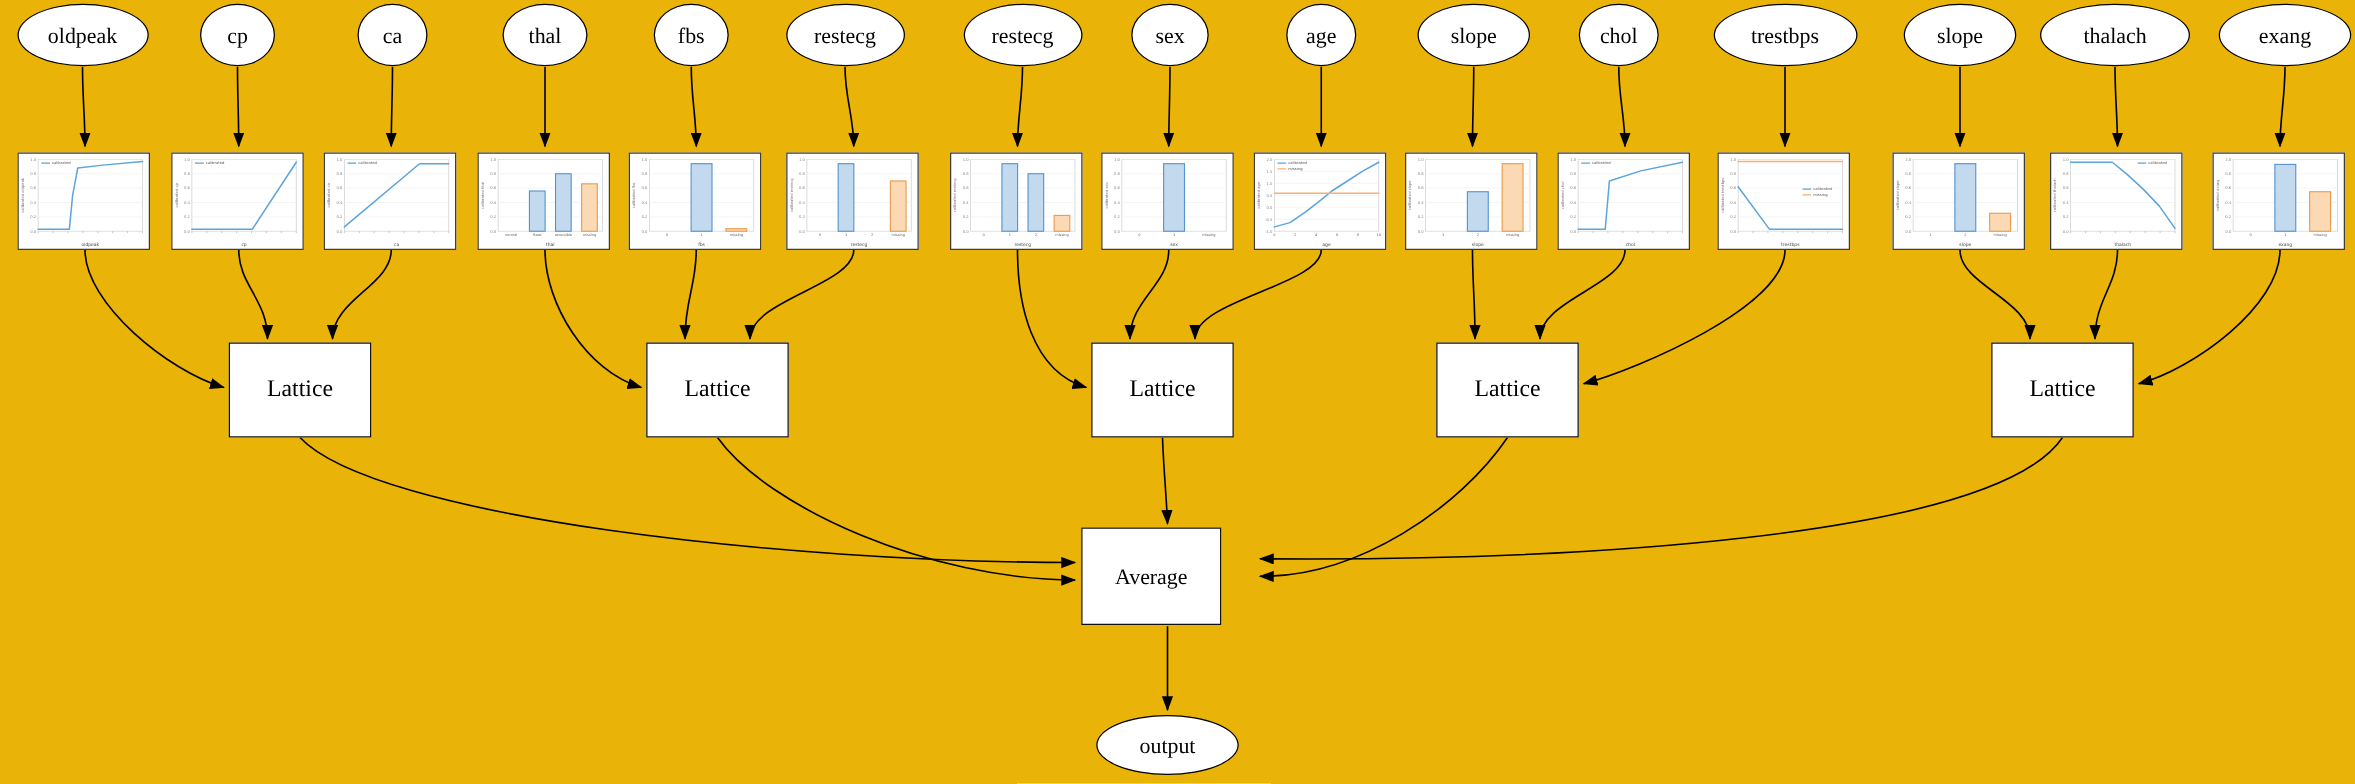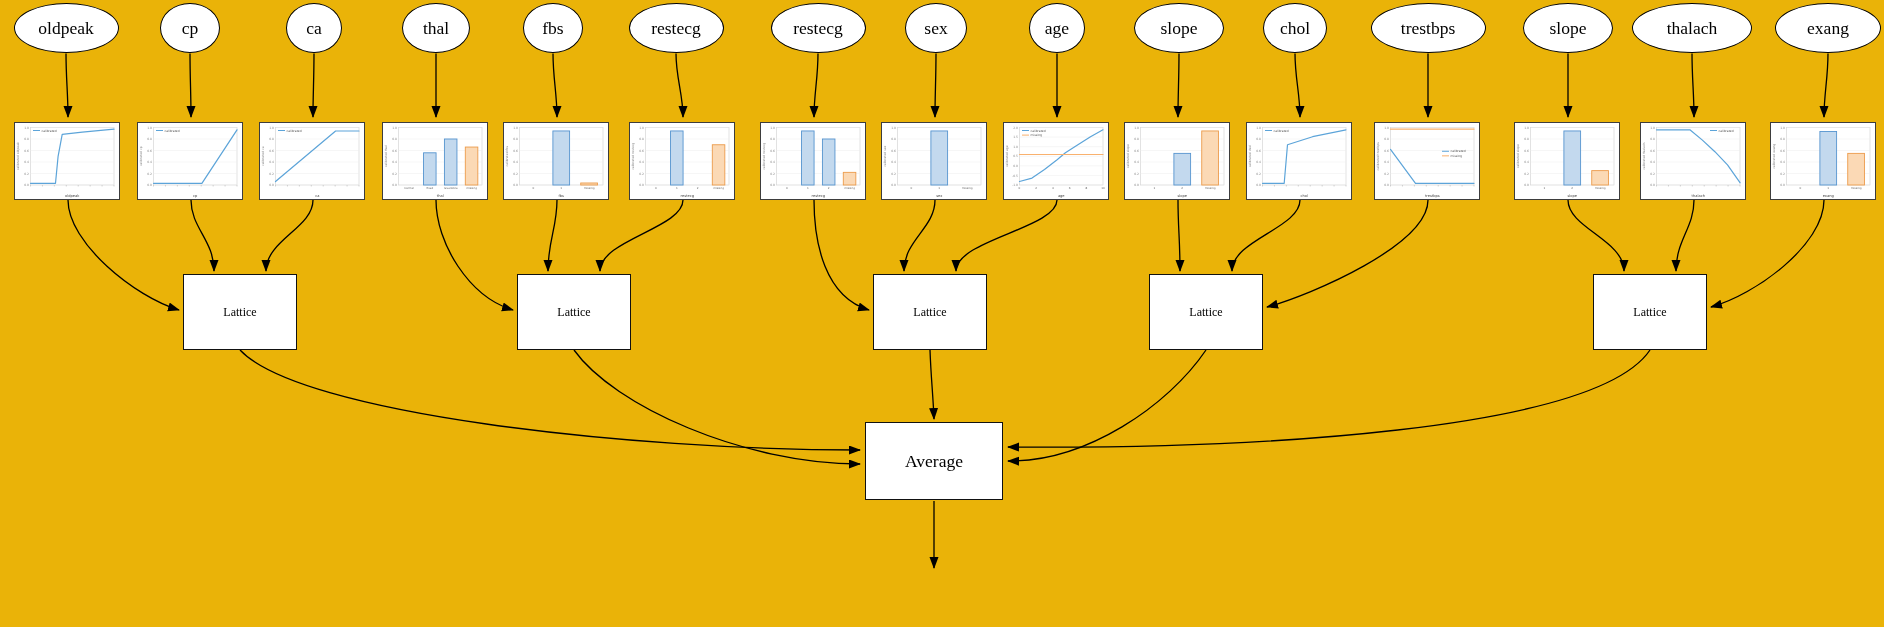--- a/index.html
+++ b/index.html
@@ -7,22 +7,22 @@
           font-family:"Liberation Serif","DejaVu Serif",serif;overflow:hidden;}
   #edges{position:absolute;left:0;top:0;pointer-events:none;}
   .feature .ellipse{position:absolute;top:3px;height:50px;border:1.6px solid #000;
           border-radius:50%;display:flex;align-items:center;justify-content:center;
           font-size:17.5px;color:#000;background:#fff;box-sizing:border-box;}
   .feature .chart{position:absolute;top:122px;width:104px;height:76px;
           border:1.8px solid #3d3d3d;background:#fff;}
   .chart svg{display:block;font-family:"DejaVu Sans",sans-serif;}
   .lattice{position:absolute;top:274px;width:114px;height:76px;border:1.6px solid #111;
           background:#fff;display:flex;align-items:center;justify-content:center;
-          font-size:12px;box-sizing:border-box;}
-  .avg{position:absolute;top:422px;width:138px;height:78px;border:1.6px solid #111;
+          font-size:19px;box-sizing:border-box;}
+  .avg{position:absolute;top:422px;width:112px;height:78px;border:1.6px solid #111;
           background:#fff;display:flex;align-items:center;justify-content:center;
           font-size:17.5px;box-sizing:border-box;}
   .out{position:absolute;top:572px;width:114px;height:48px;border:1.6px solid #000;
           border-radius:50%;background:#fff;display:flex;align-items:center;
           justify-content:center;font-size:17.5px;box-sizing:border-box;}
 </style>
 </head>
 <body>
 
 <div class="canvas">
@@ -558,13 +558,14 @@
       </div>
   </div>
 
   <div class="lattice" style="left: 183px;">Lattice</div>
   <div class="lattice" style="left: 517px;">Lattice</div>
   <div class="lattice" style="left: 873px;">Lattice</div>
   <div class="lattice" style="left: 1149px;">Lattice</div>
   <div class="lattice" style="left: 1593px;">Lattice</div>
 
   <div class="avg" style="left: 865px;">Average</div>
+  <div class="out" style="left: 877px;">output</div>
 </div>
 
 </body></html>

